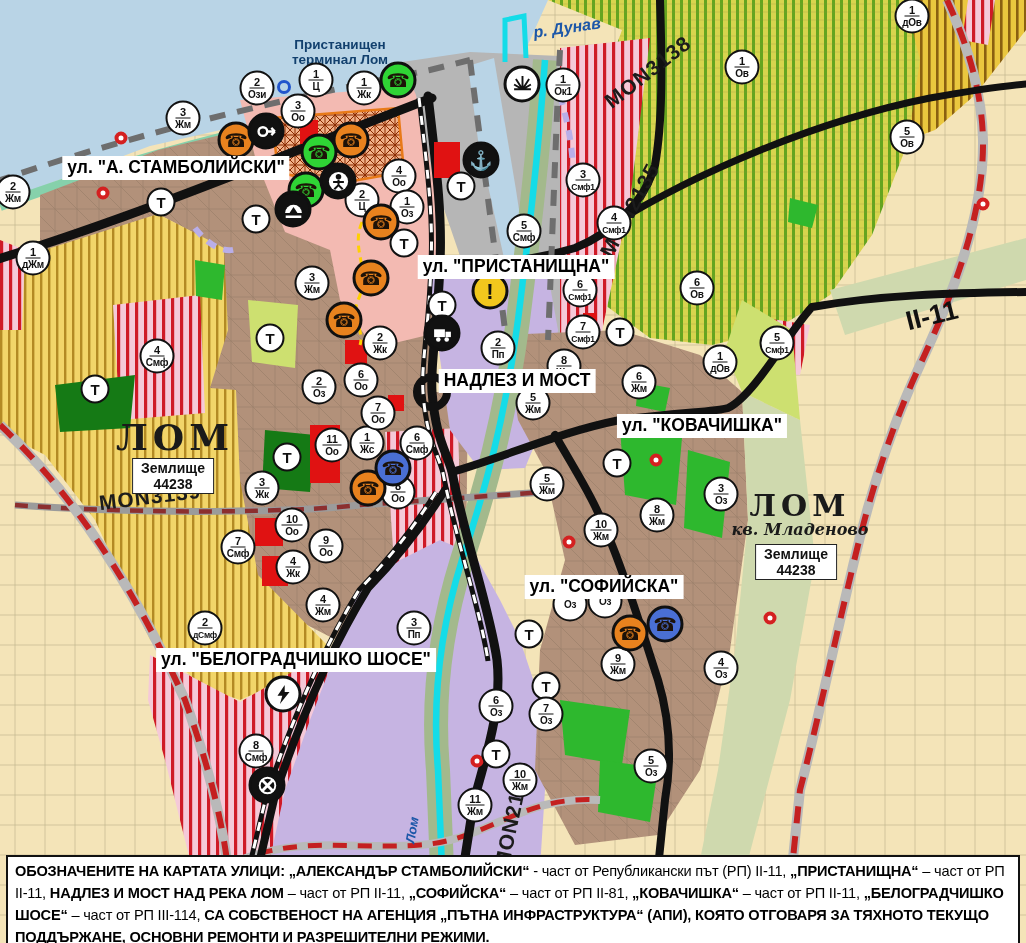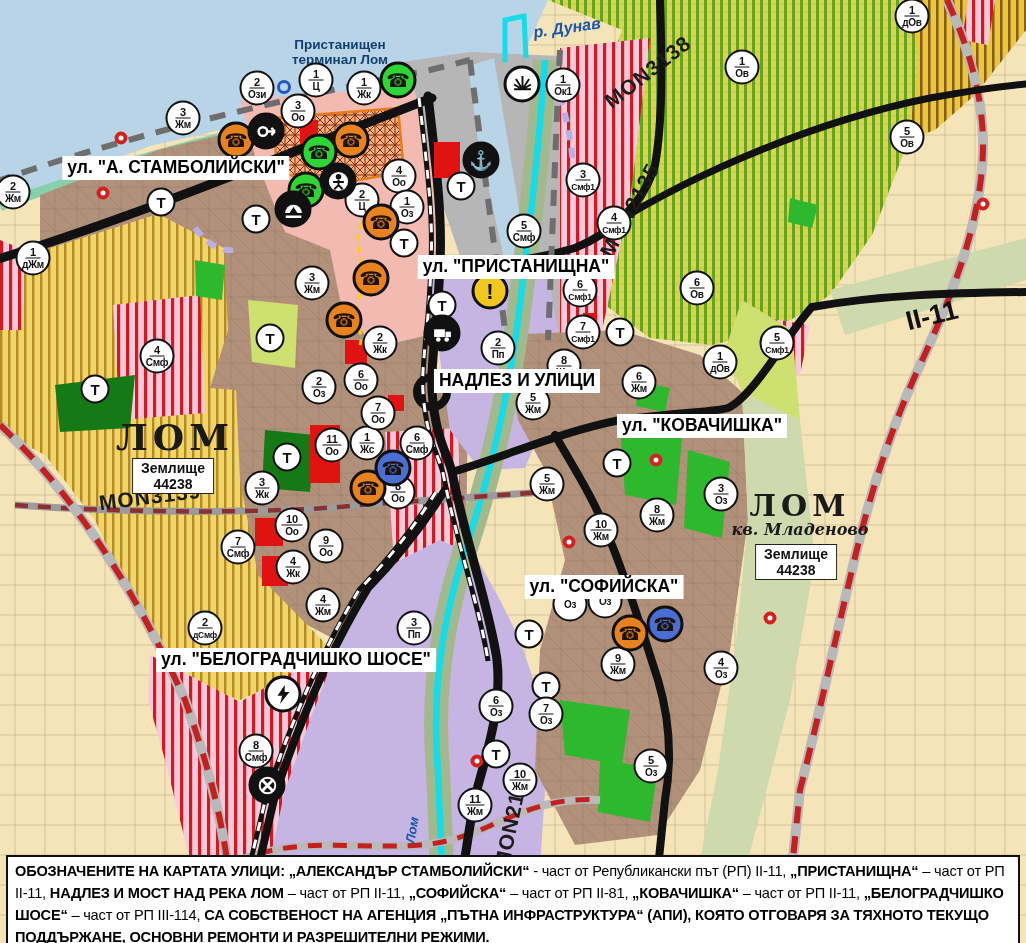--- a/index.html
+++ b/index.html
@@ -208,21 +208,21 @@
   <div id="labels-layer">
       <div class="arealbl wlbl" style="left: 567px; top: 28px; font-size: 16px; transform: translate(-50%, -50%) rotate(-8deg);">р. Дунав</div>
       <div class="arealbl wlbl" style="left: 412px; top: 830px; font-size: 13px; transform: translate(-50%, -50%) rotate(-80deg);">Лом</div>
       <div class="arealbl mon" style="left: 648px; top: 72px; transform: translate(-50%, -50%) rotate(-38deg);">MON3138</div>
       <div class="arealbl mon" style="left: 630px; top: 210px; transform: translate(-50%, -50%) rotate(-62deg);">MON2135</div>
       <div class="arealbl mon" style="left: 150px; top: 497px; transform: translate(-50%, -50%) rotate(-7deg);">MON3139</div>
       <div class="arealbl mon" style="left: 512px; top: 818px; transform: translate(-50%, -50%) rotate(-78deg);">MON2136</div>
       <div class="arealbl rdno" style="left: 932px; top: 316px; transform: translate(-50%, -50%) rotate(-14deg);">II-11</div>
       <div class="street" style="left: 176px; top: 168px;">ул. "А. СТАМБОЛИЙСКИ"</div>
       <div class="street" style="left: 516px; top: 267px;">ул. "ПРИСТАНИЩНА"</div>
-      <div class="street" style="left: 517px; top: 381px;">НАДЛЕЗ И УЛИЦИ</div>
+      <div class="street" style="left: 517px; top: 381px;">НАДЛЕЗ И МОСТ</div>
       <div class="street" style="left: 702px; top: 426px;">ул. "КОВАЧИШКА"</div>
       <div class="street" style="left: 604px; top: 587px;">ул. "СОФИЙСКА"</div>
       <div class="street" style="left: 296px; top: 660px;">ул. "БЕЛОГРАДЧИШКО ШОСЕ"</div>
     </div>
   <div id="markers-layer">
       <div class="zm" style="left: 13px; top: 192px;">
         <span class="n">2</span>
         <span class="c">Жм</span>
       </div>
       <div class="zm" style="left: 183px; top: 118px;">

